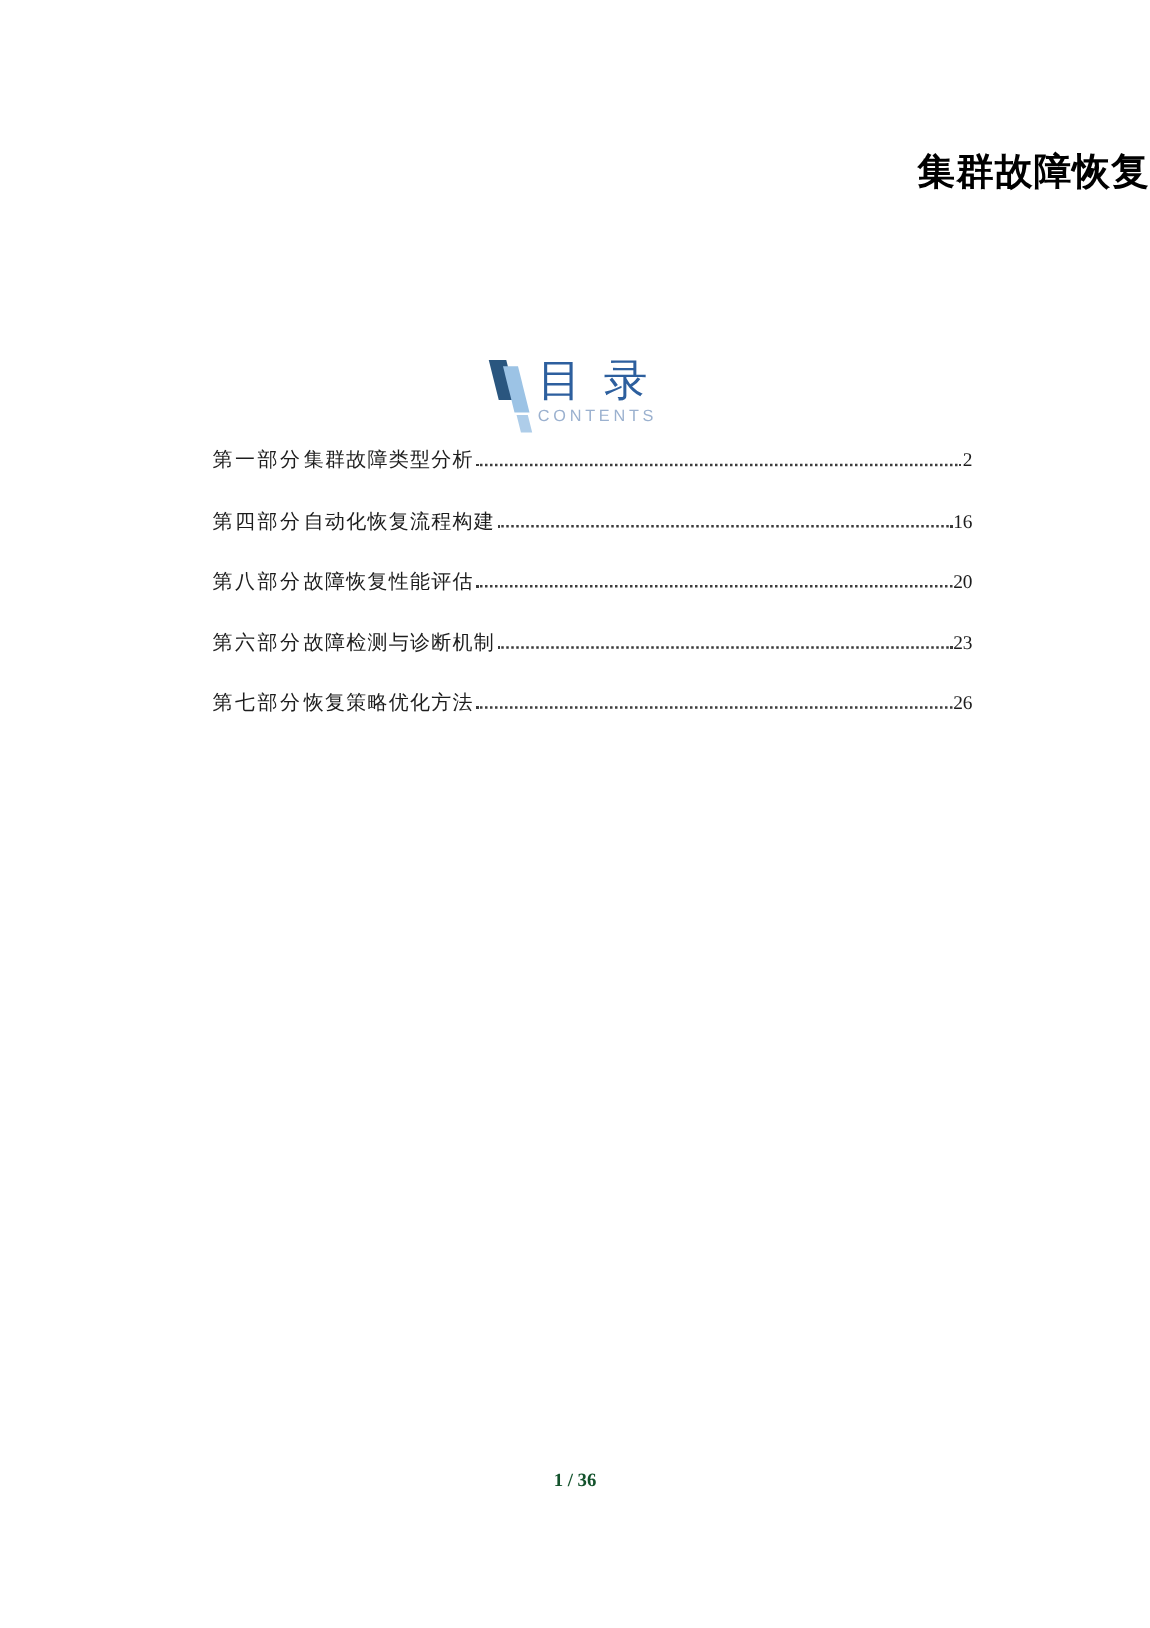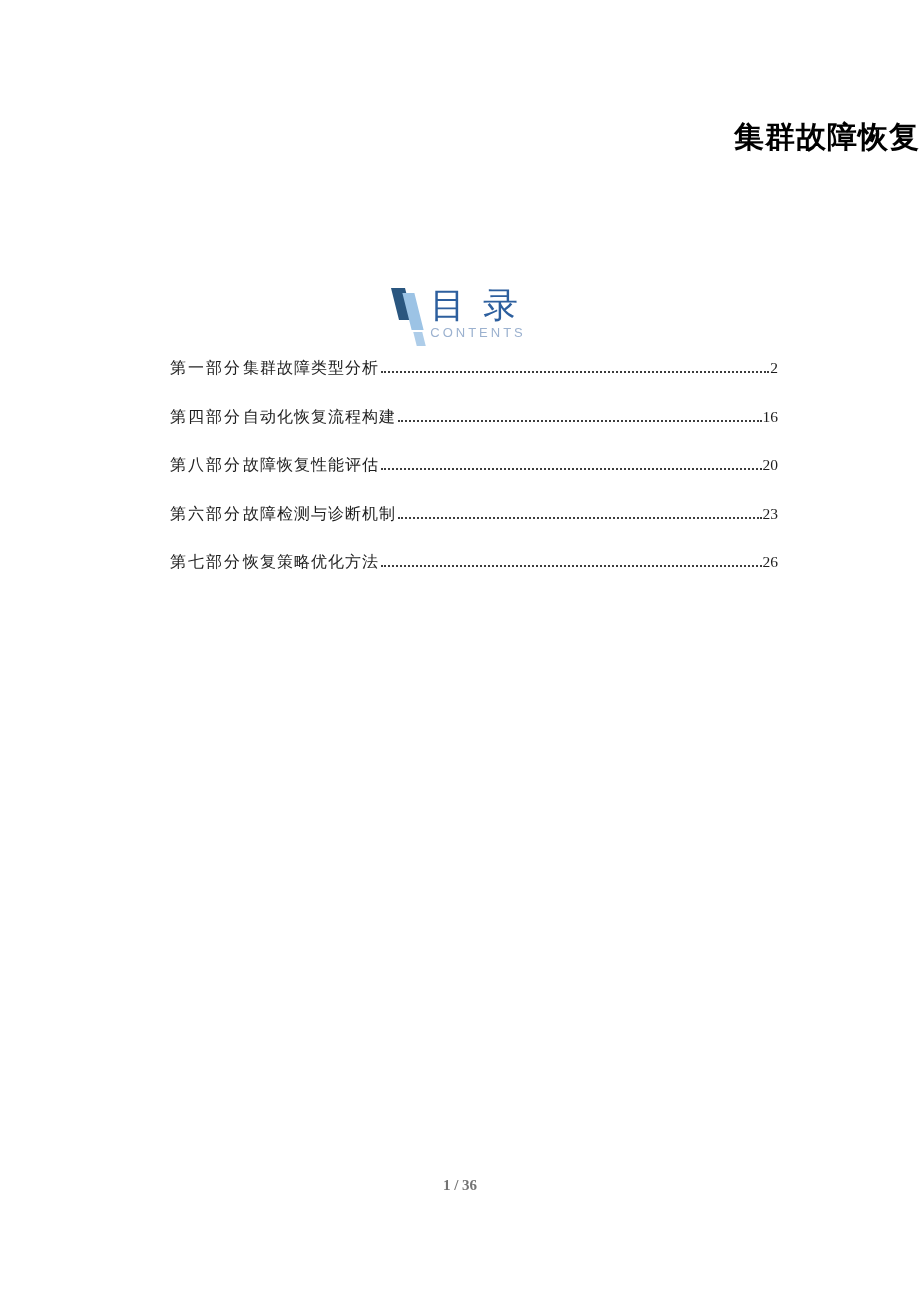--- a/index.html
+++ b/index.html
@@ -117,21 +117,21 @@
 
   
   .page-footer {
     position: absolute;
     top: 1177px;
     left: 0;
     right: 0;
     text-align: center;
     font-size: 15px;
     font-weight: bold;
-    color: #737373;
+    color: #14532d;
   }
 </style>
 </head>
 <body>
 
 <div class="page">
 
   <h1 class="doc-title">集群故障恢复</h1>
 
   <div class="toc-header">

